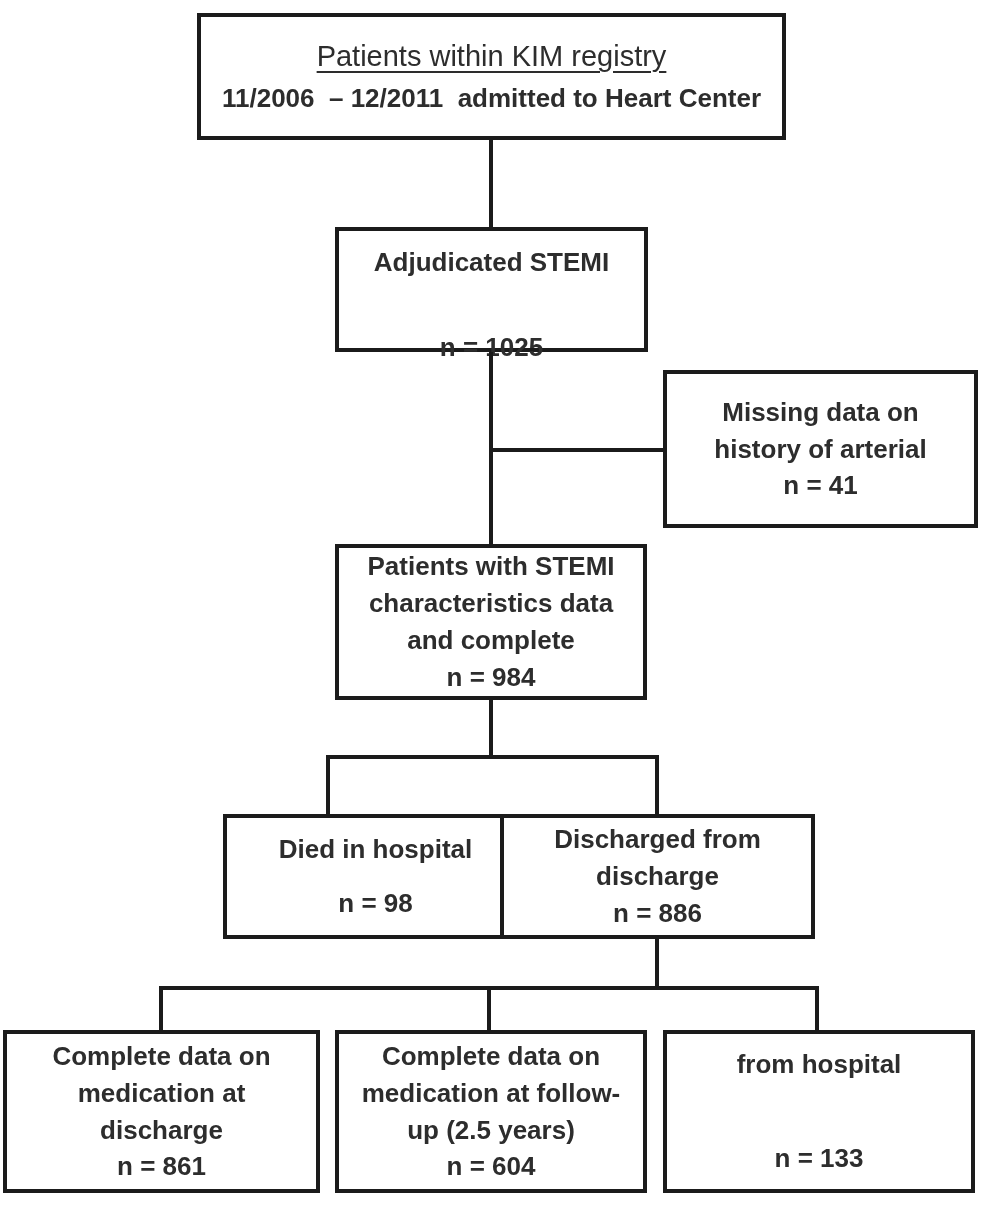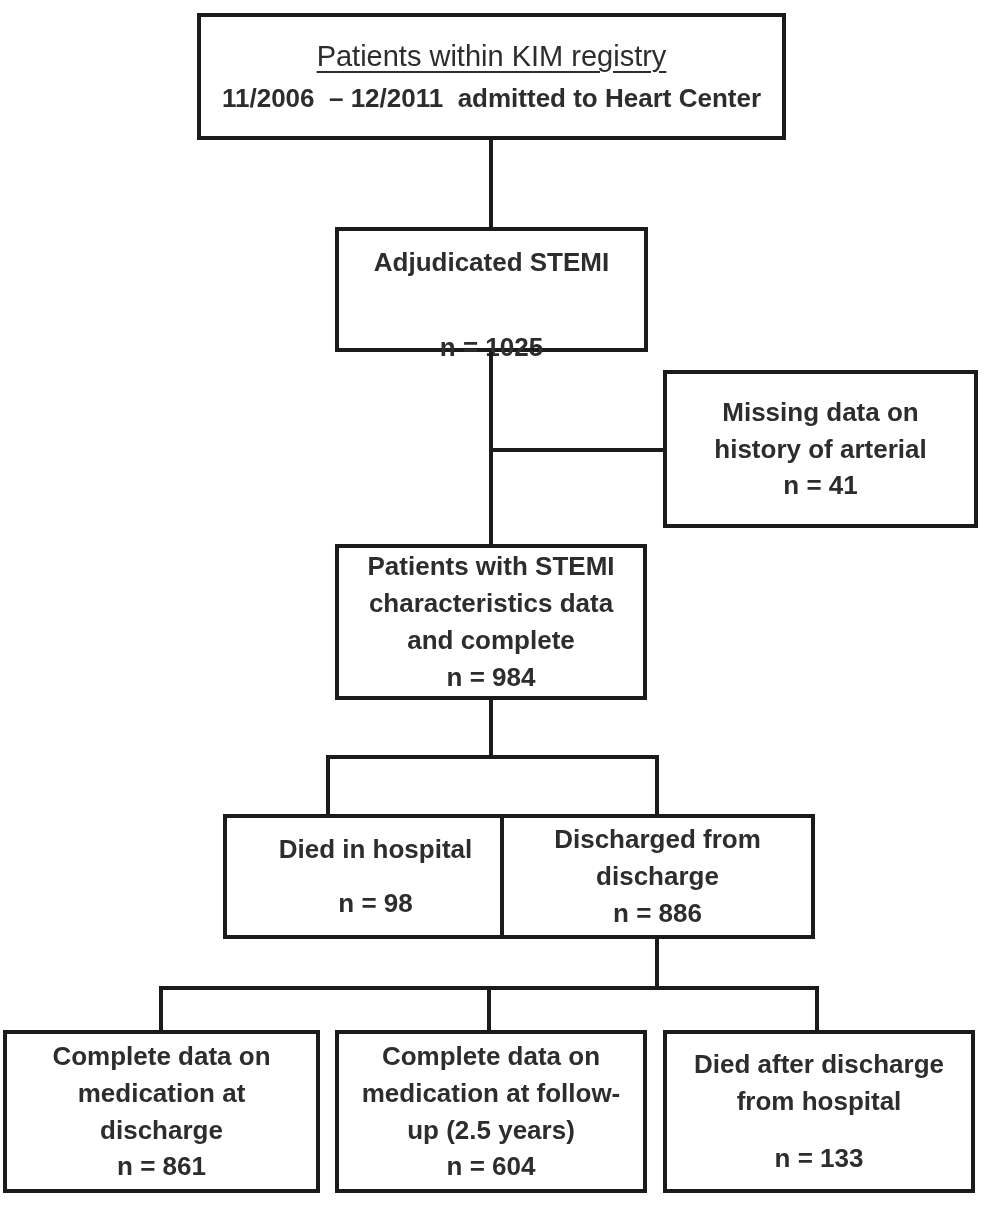--- a/index.html
+++ b/index.html
@@ -100,21 +100,20 @@
 
   <div class="box center b-med-followup">
     <div class="line">Complete data on</div>
     <div class="line">medication at follow-</div>
     <div class="line">up (2.5 years)</div>
     <div class="line">n = 604</div>
   </div>
 
   <div class="box between b-died-after">
     <div>
-      <div class="line">Died after discharge</div>
       <div class="line">from hospital</div>
     </div>
     <div class="line">n = 133</div>
   </div>
 
   <div class="vline" style="left:489px; top:140px; height:87px"></div>
   <div class="vline" style="left:489px; top:352px; height:192px"></div>
   <div class="hline" style="left:491px; top:448px; width:172px"></div>
   <div class="vline" style="left:489px; top:700px; height:57px"></div>
   <div class="hline" style="left:326px; top:755px; width:333px"></div>

